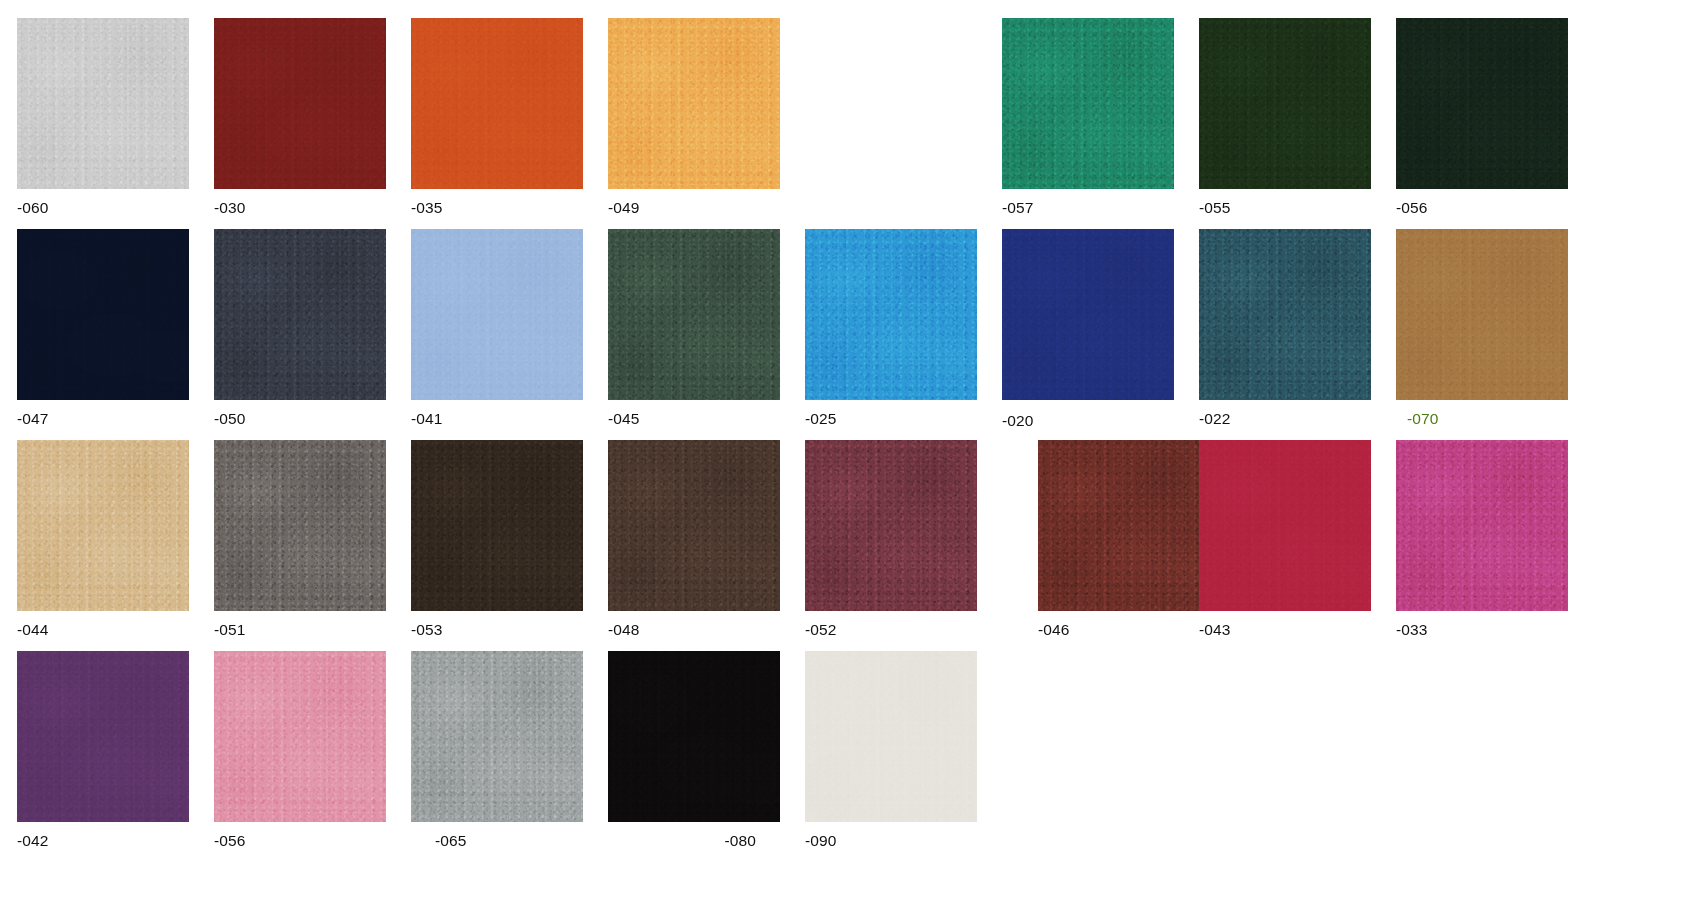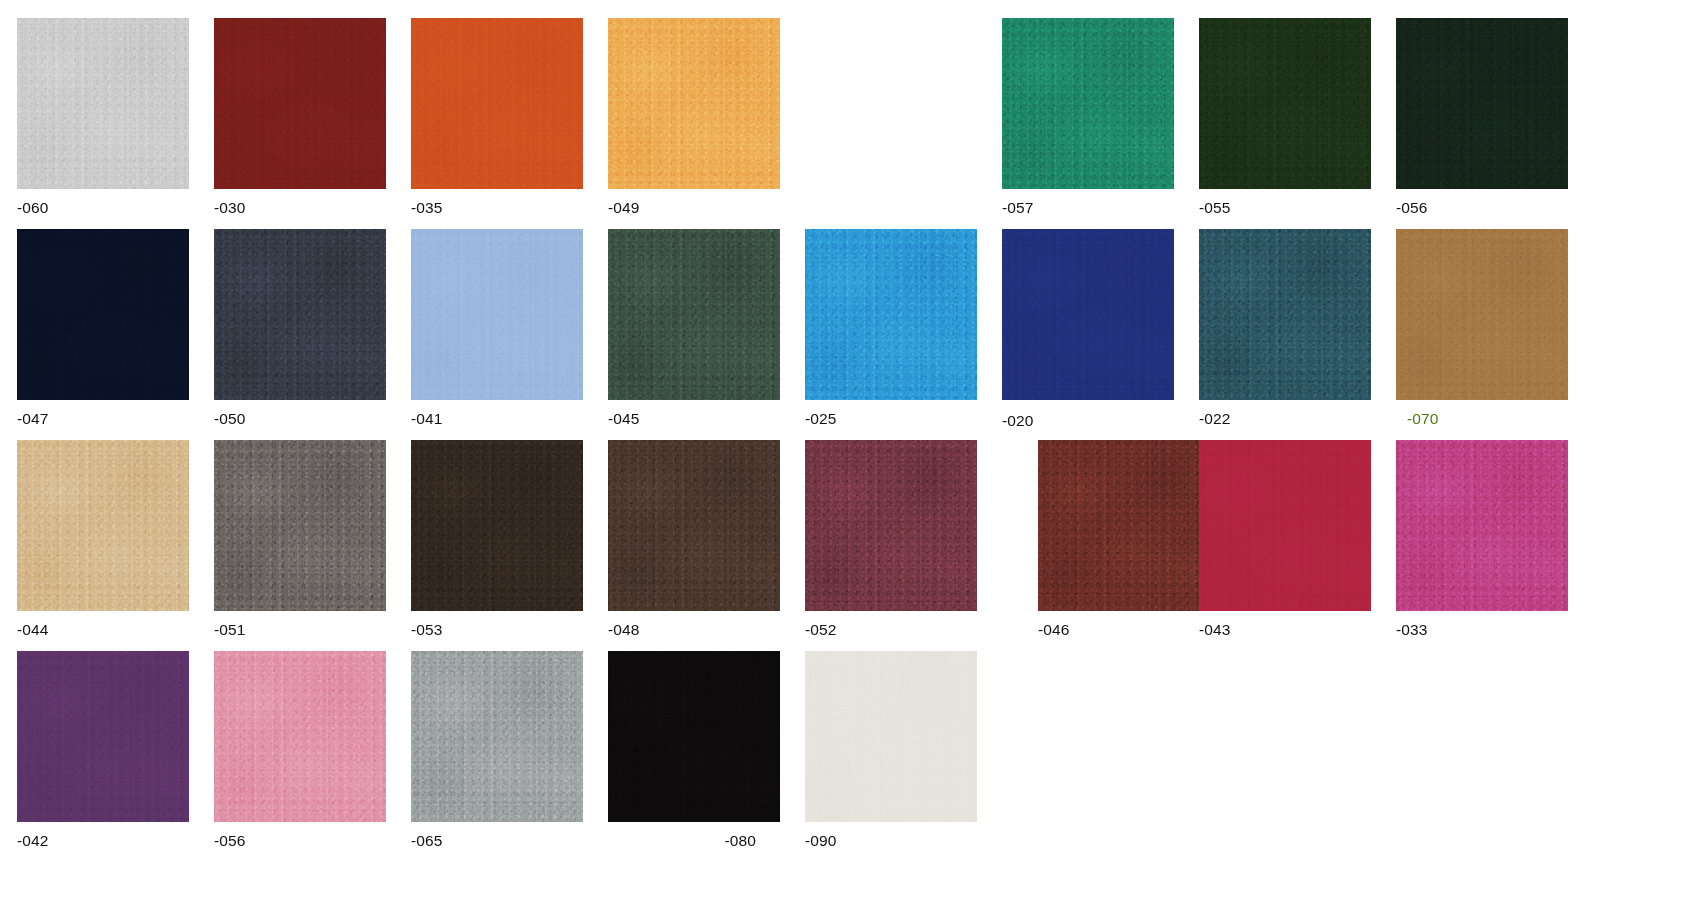--- a/index.html
+++ b/index.html
@@ -269,21 +269,21 @@
         <div class="mottle" style="background-position: 25% 25%;"></div>
         <div class="tex" style="background-position: 2px 9px;"></div>
       </div>
       <div class="swatch-label" style="color: rgb(17, 17, 17);">-056</div>
     </div>
     <div class="swatch-cell" style="left: 411px; top: 651px;">
       <div class="swatch-chip" data-texture="heavy" style="width: 172px; height: 171px; background-color: rgb(158, 163, 163);">
         <div class="mottle" style="background-position: 62% 78%;"></div>
         <div class="tex" style="background-position: 15px 1px;"></div>
       </div>
-      <div class="swatch-label" style="color: rgb(17, 17, 17);">-065</div>
+      <div class="swatch-label" style="color: rgb(17, 17, 17); margin-left: 24px;">-065</div>
     </div>
     <div class="swatch-cell" style="left: 608px; top: 651px; text-align: right;">
       <div class="swatch-chip" data-texture="medium" style="width: 172px; height: 171px; background-color: rgb(13, 11, 11);">
         <div class="mottle" style="background-position: 99% 31%;"></div>
         <div class="tex" style="background-position: 11px 12px;"></div>
       </div>
       <div class="swatch-label" style="color: rgb(17, 17, 17);">-080</div>
     </div>
     <div class="swatch-cell" style="left: 805px; top: 651px;">
       <div class="swatch-chip" data-texture="smooth" style="width: 172px; height: 171px; background-color: rgb(231, 228, 221);">

